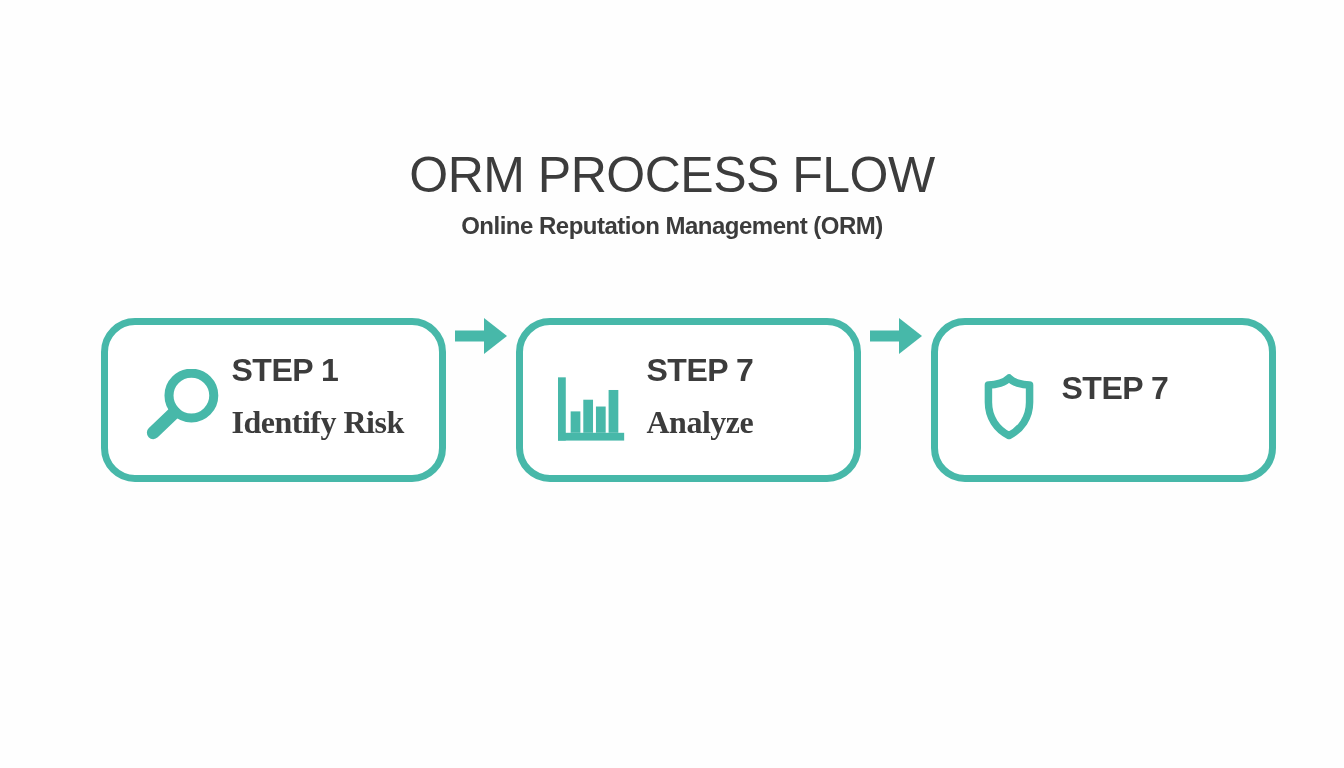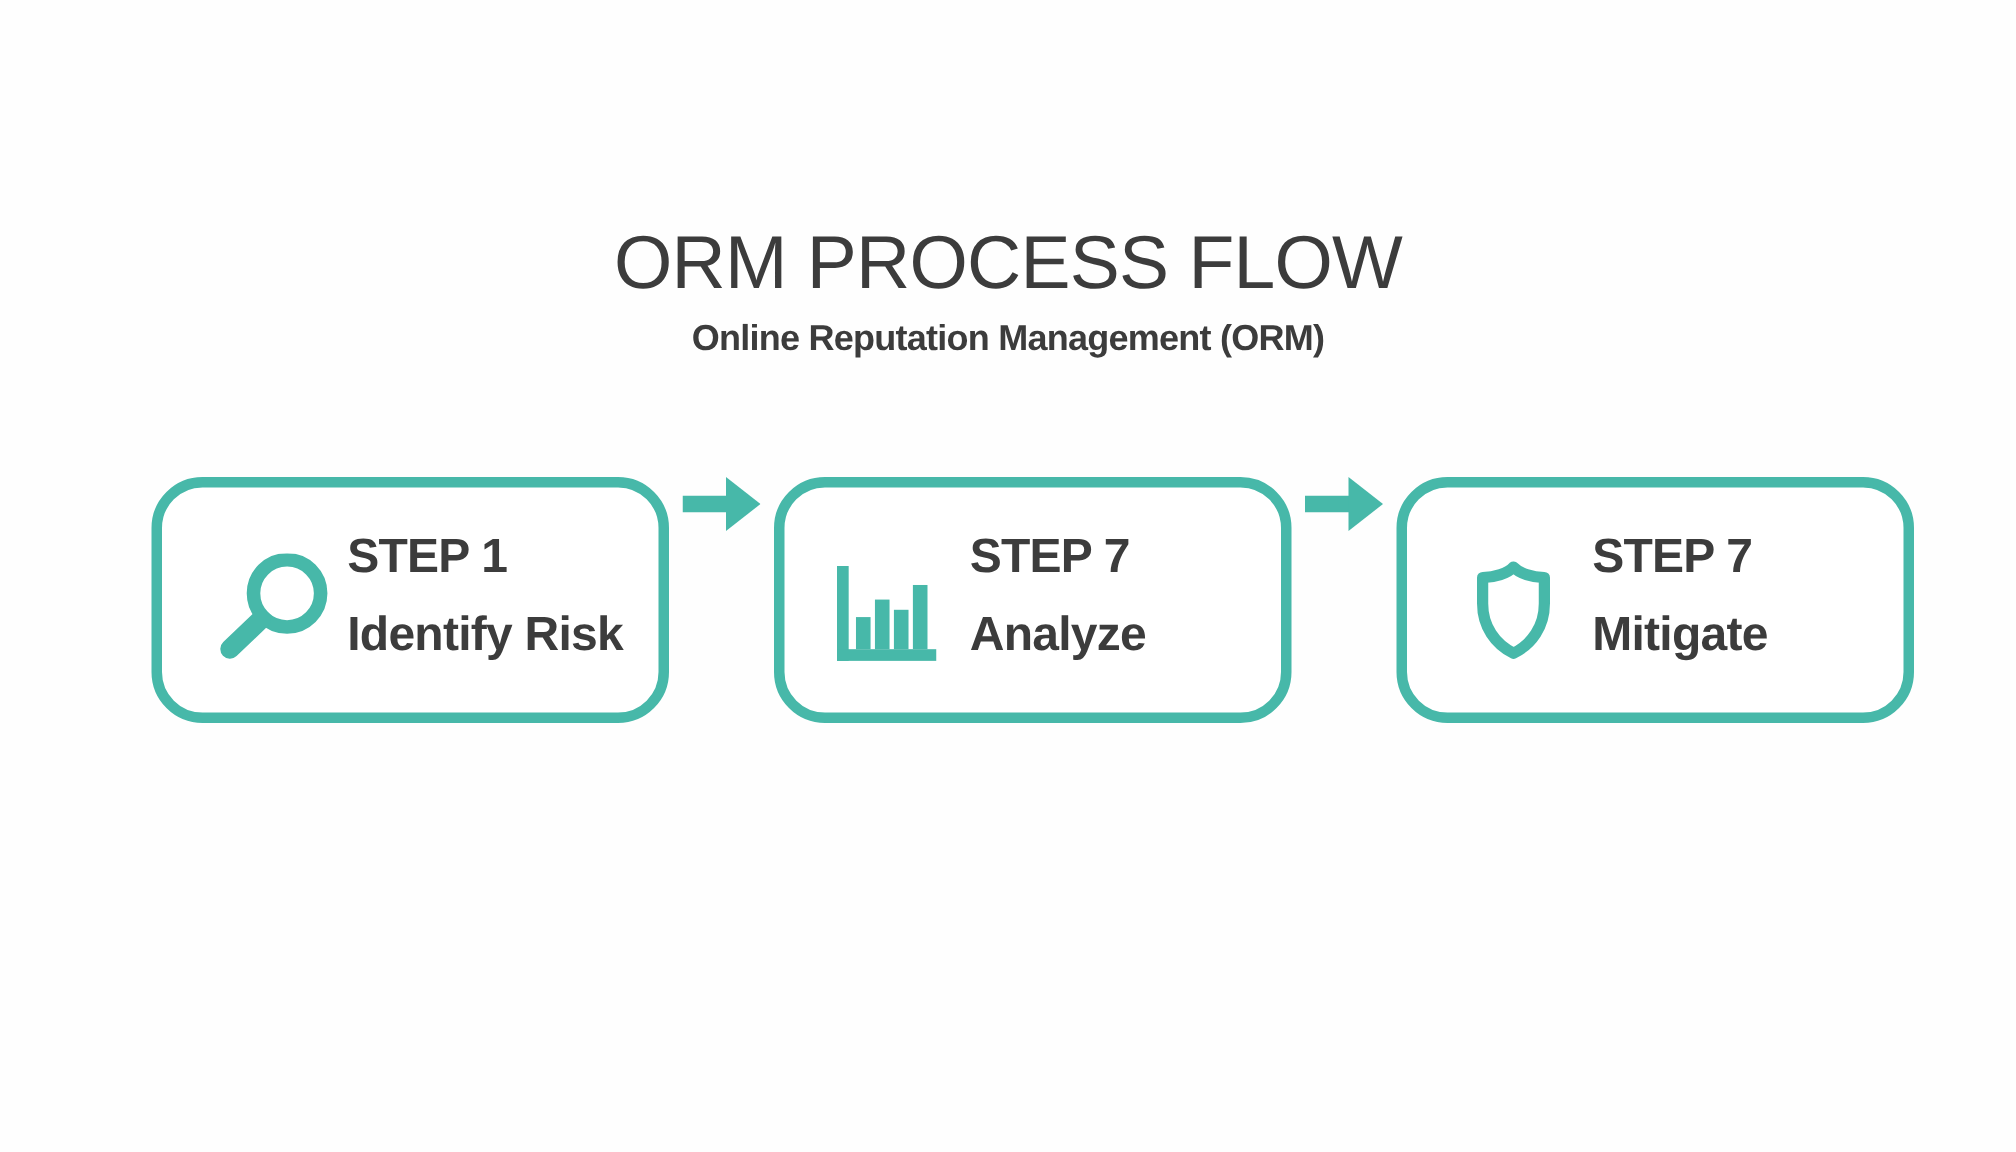--- a/index.html
+++ b/index.html
@@ -70,20 +70,21 @@
     color: var(--text);
     margin-bottom: 15px;
     white-space: nowrap;
   }
   .step-name {
     font-size: 32px;
     font-weight: bold;
     letter-spacing: -0.5px;
     color: var(--text);
     white-space: nowrap;
+    font-family: Liberation Serif, serif;
   }
   .flow-arrow {
     margin: 0 9px;
     display: flex;
     align-items: center;
     flex: 0 0 auto;
   }
   .accent-fill { fill: var(--accent); }
   .accent-stroke { stroke: var(--accent); fill: none; }
 </style>
@@ -140,17 +141,16 @@
   </span>
 
   <div class="step-box">
     <span class="icon-wrap">
       <svg width="58" height="68" viewBox="0 0 62 72" xmlns="http://www.w3.org/2000/svg">
         <path class="accent-stroke" stroke-width="8" stroke-linejoin="round" d="M31 5 C 27 9.5, 17.5 12.5, 9 12.5 L 9 31 C 9 47.5, 18 60, 31 66.5 C 44 60, 53 47.5, 53 31 L 53 12.5 C 44.5 12.5, 35 9.5, 31 5 Z"></path>
       </svg>
     </span>
     <div class="step-text">
       <div class="step-label">STEP 7</div>
-      <div class="step-name">Mitigate</div>
     </div>
   </div>
 
 </div>
 
 </body></html>

